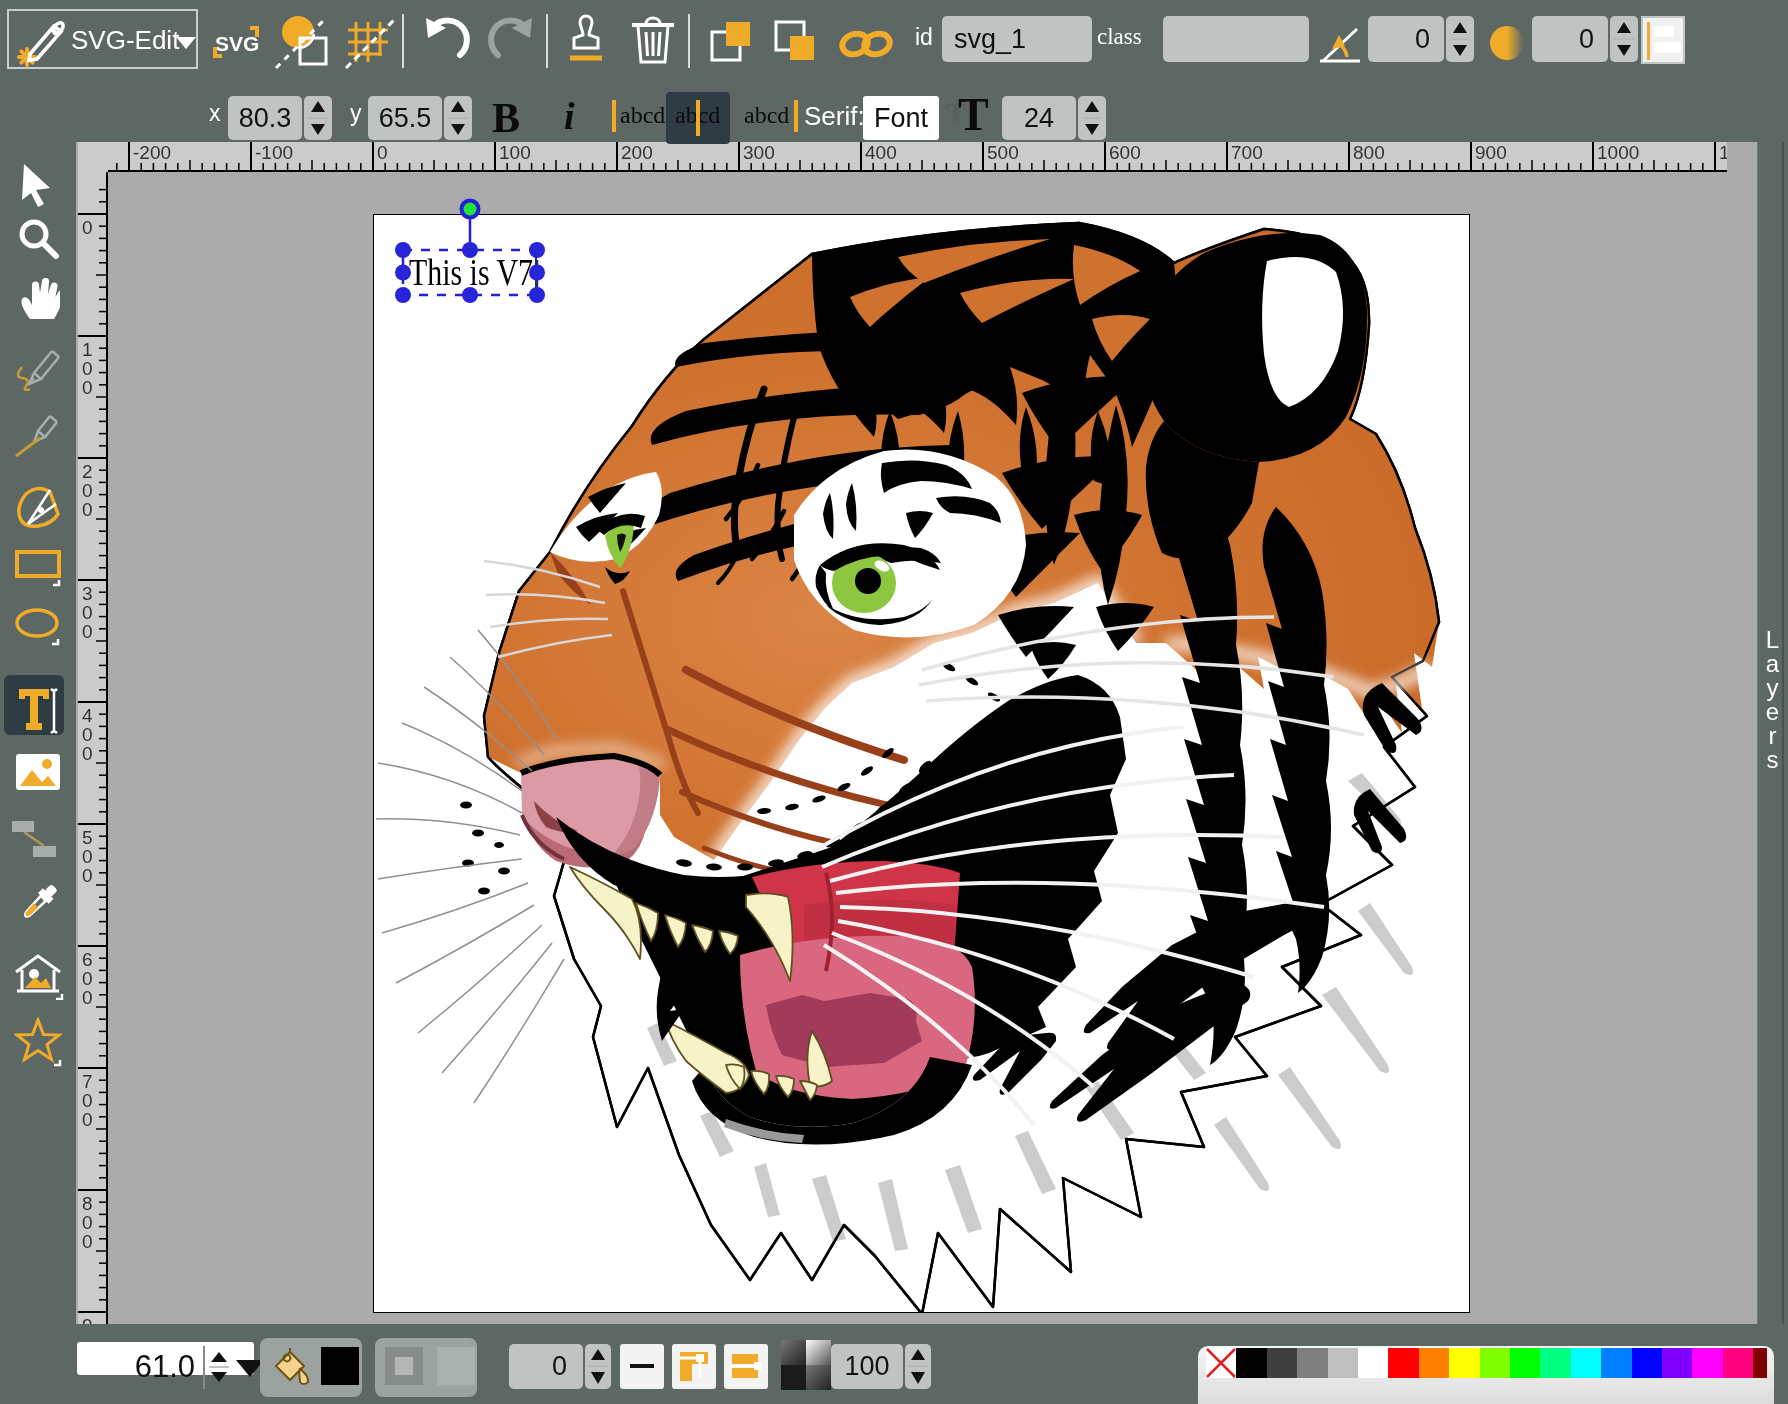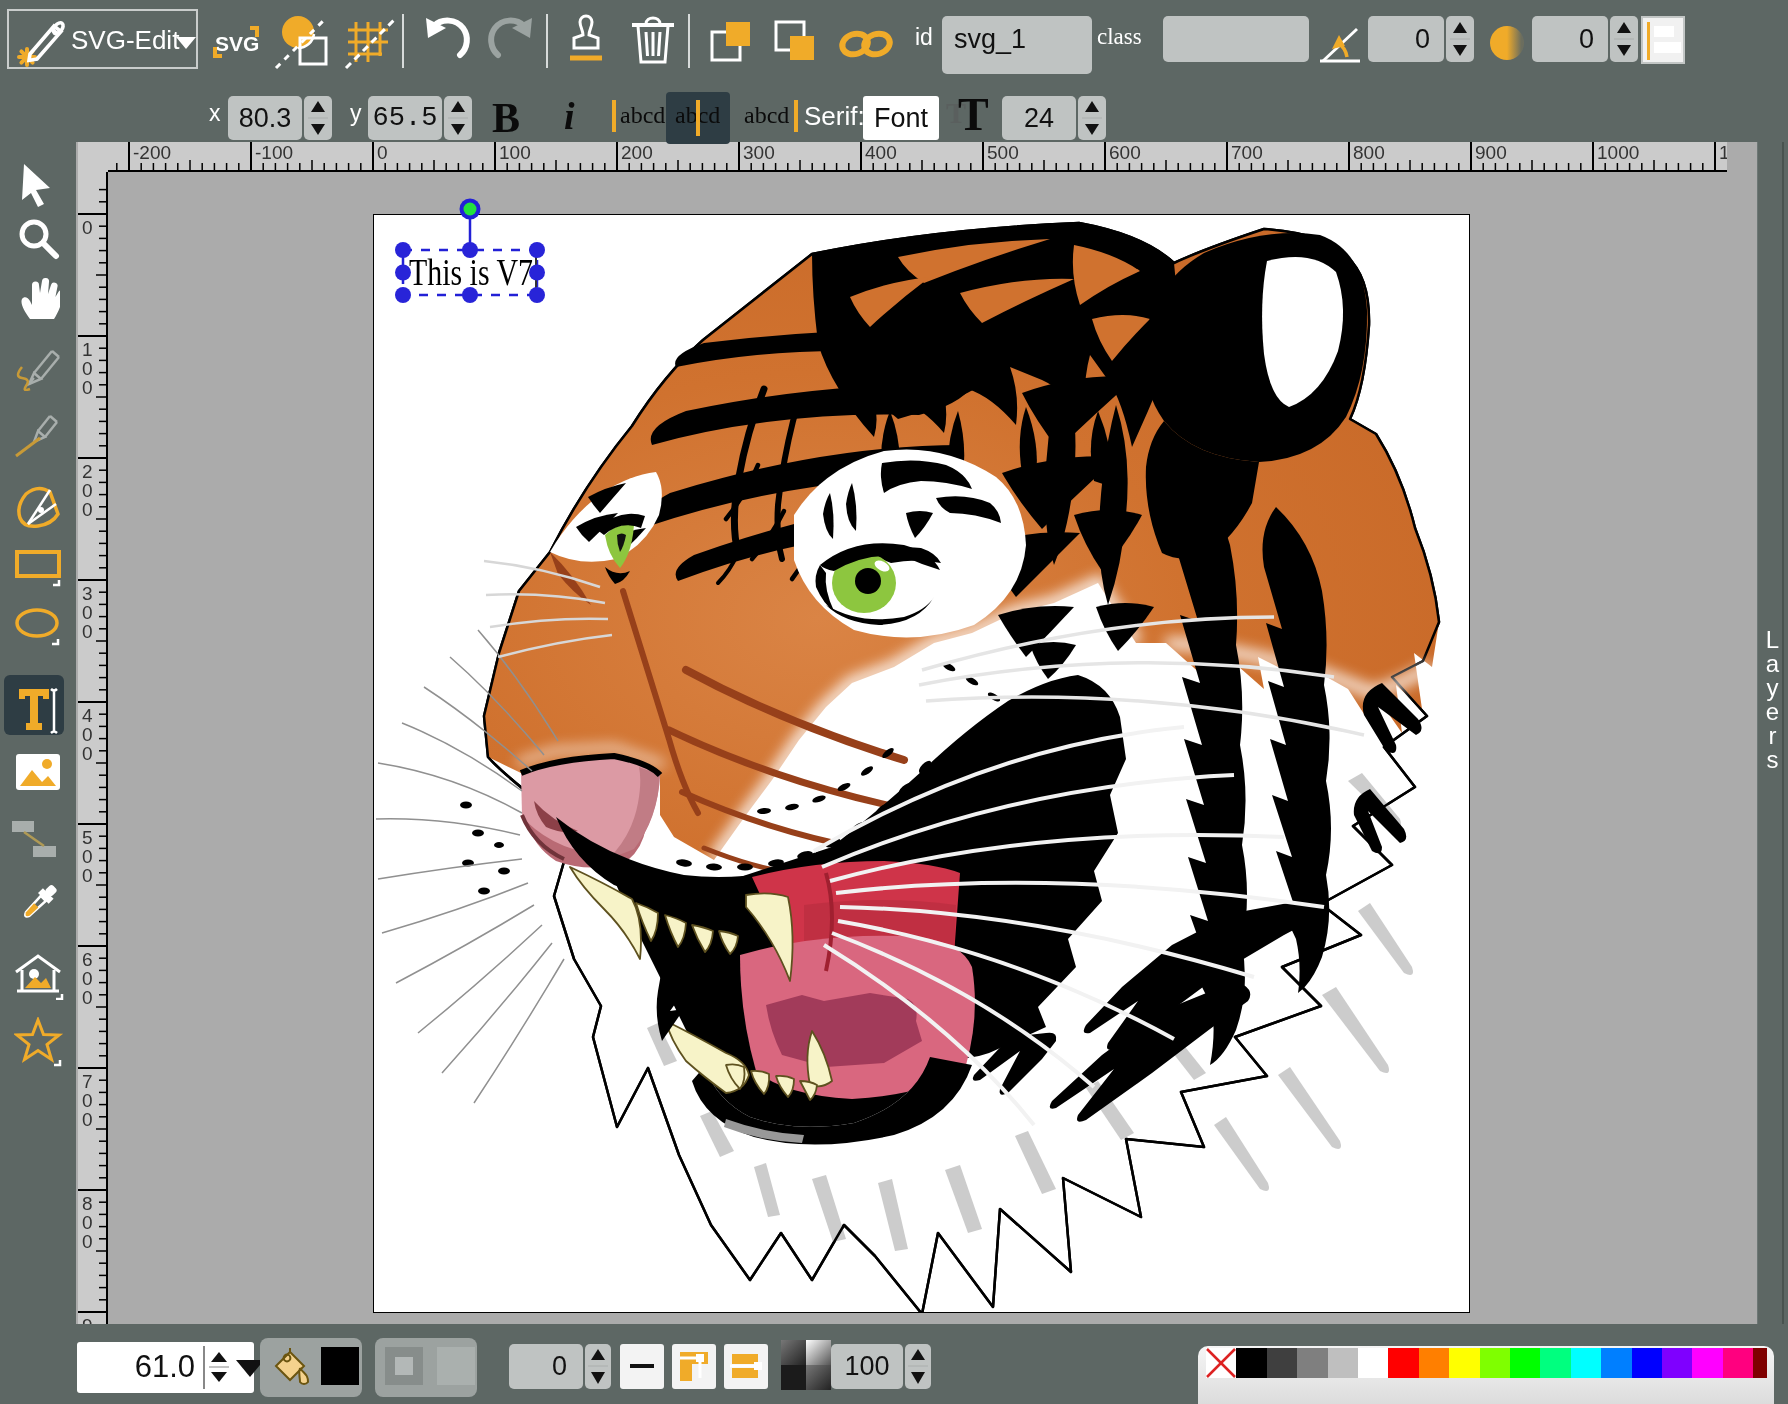--- a/index.html
+++ b/index.html
@@ -679,21 +679,21 @@
 </svg>
 
 <svg class="abs" style="left:838px; top:24px;" width="56" height="40" viewBox="0 0 56 40">
   <g fill="none" stroke="#f0ab29" stroke-width="6">
     <ellipse cx="17" cy="20" rx="13" ry="10" transform="rotate(-18 17 20)"></ellipse>
     <ellipse cx="39" cy="20" rx="13" ry="10" transform="rotate(-18 39 20)"></ellipse>
   </g>
 </svg>
 
 <span class="abs lbl" style="left:915px; top:24px;">id</span>
-<div class="abs inp" style="left:942px; top:16px; width:150px; height:58px; padding-left:12px;">svg_1</div>
+<div class="abs inp" style="left:942px; top:16px; width:150px; height:46px; padding-left:12px;">svg_1</div>
 <span class="abs lbl" style="left:1097px; top:24px;font-family:Liberation Serif, serif;">class</span>
 <div class="abs inp" style="left:1163px; top:16px; width:146px; height:46px;"></div>
 
 <svg class="abs" style="left:1317px; top:22px;" width="46" height="42" viewBox="0 0 46 42">
   <path d="M3 39 L43 39" stroke="#fff" stroke-width="3" fill="none"></path>
   <path d="M6 39 L40 7" stroke="#fff" stroke-width="3" fill="none"></path>
   <path d="M30 35 A 20 20 0 0 0 21 21" fill="none" stroke="#f0ab29" stroke-width="3.5"></path>
   <polygon points="15,27 22,13 28,24" fill="#f0ab29"></polygon>
 </svg>
 <div class="abs inp" style="left:1368px; top:16px; width:76px; height:46px; text-align:right; padding-right:14px;">0</div>
@@ -732,21 +732,21 @@
 <span class="abs lbl" style="left:209px; top:100px;">x</span>
 <div class="abs inp" style="left:228px; top:96px; width:74px; height:44px; text-align:center; line-height:44px;">80.3</div>
 <div class="abs spin" style="left:304px; top:96px; width:28px; height:44px;">
   <svg width="28" height="44">
       <polygon points="7,16 21,16 14,5" fill="#111"></polygon>
       <polygon points="7,28 21,28 14,39" fill="#111"></polygon>
       <line x1="4" y1="22" x2="24" y2="22" stroke="#aaaead" stroke-width="1"></line>
     </svg>
 </div>
 <span class="abs lbl" style="left:350px; top:100px;">y</span>
-<div class="abs inp" style="left:368px; top:96px; width:74px; height:44px; text-align:center; line-height:44px;font-family:Liberation Mono, monospace;">65.5</div>
+<div class="abs inp" style="left:368px; top:96px; width:74px; height:44px; text-align:center; line-height:44px;">65.5</div>
 <div class="abs spin" style="left:444px; top:96px; width:28px; height:44px;">
   <svg width="28" height="44">
       <polygon points="7,16 21,16 14,5" fill="#111"></polygon>
       <polygon points="7,28 21,28 14,39" fill="#111"></polygon>
       <line x1="4" y1="22" x2="24" y2="22" stroke="#aaaead" stroke-width="1"></line>
     </svg>
 </div>
 
 <span class="abs" style="left:492px; top:94px; font-family:'Liberation Serif',serif; font-weight:bold; font-size:42px; color:#0b0b0b;">B</span>
 <span class="abs" style="left:564px; top:94px; font-family:'Liberation Serif',serif; font-style:italic; font-weight:bold; font-size:38px; color:#0b0b0b;">i</span>
@@ -863,21 +863,21 @@
       <path d="M46 43 l0 5 l-6 0" fill="none" stroke="#fff" stroke-width="2.5"></path>
     </svg>
   </div>
 
 <div class="abs" style="left:1757px; top:142px; width:31px; height:1262px; background:#5d6764; border-left:1px solid #6d7775;"></div>
 <div class="abs" style="left:1782px; top:142px; width:2px; height:1262px; background:#49534f;"></div>
 <div class="abs" style="left:1757px; top:628px; width:31px; text-align:center; color:#fff; font-size:24px; line-height:24px;">L<br>a<br>y<br>e<br>r<br>s</div>
 
 <div class="abs" style="left:0; top:1324px; width:1788px; height:80px; background:#5d6764;"></div>
 
-<div class="abs" style="left:77px; top:1342px; width:177px; height:51px; background:#fff; border-radius:3px;">
+<div class="abs" style="left:77px; top:1342px; width:177px; height:33px; background:#fff; border-radius:3px;">
   <span class="abs" style="left:0; top:7px; width:118px; text-align:right; font-size:31px; color:#111;">61.0</span>
   <div class="abs" style="left:126px; top:4px; width:2px; height:43px; background:#888;"></div>
   <svg class="abs" style="left:130px; top:6px;" width="24" height="40">
       <polygon points="4,14 20,14 12,4" fill="#111"></polygon>
       <polygon points="4,24 20,24 12,34" fill="#111"></polygon>
       <line x1="2" y1="19" x2="22" y2="19" stroke="#888"></line>
     </svg>
   <svg class="abs" style="left:158px; top:16px;" width="30" height="20">
       <polygon points="1,2 29,2 15,19" fill="#111"></polygon>
     </svg>

